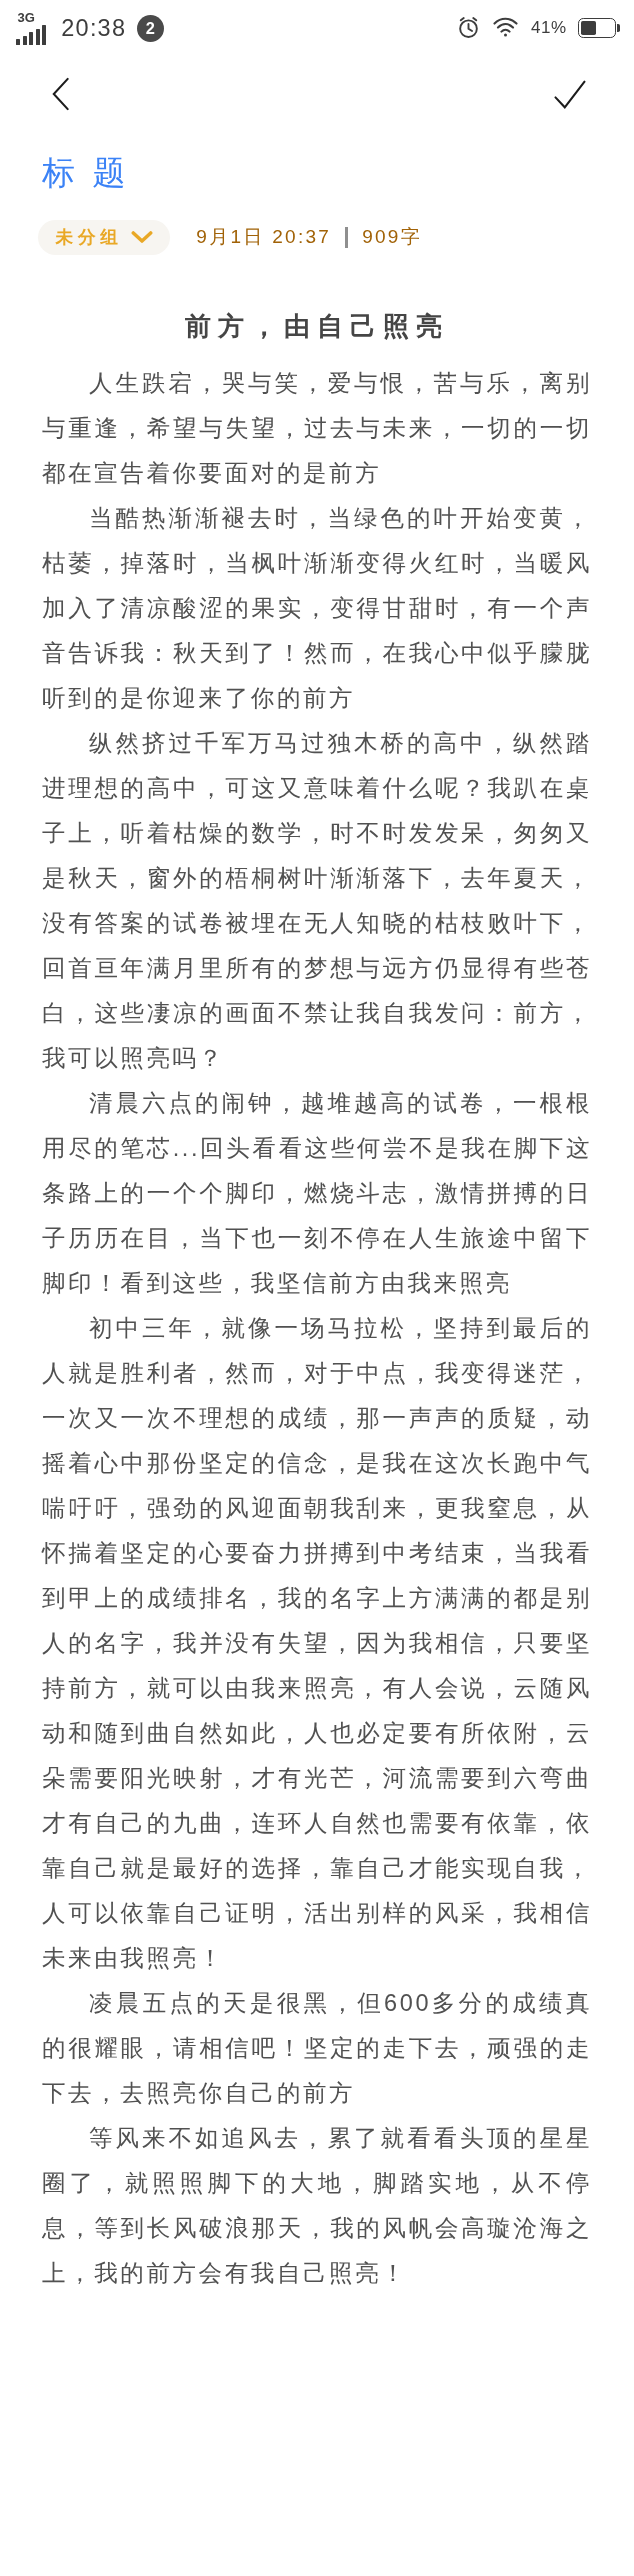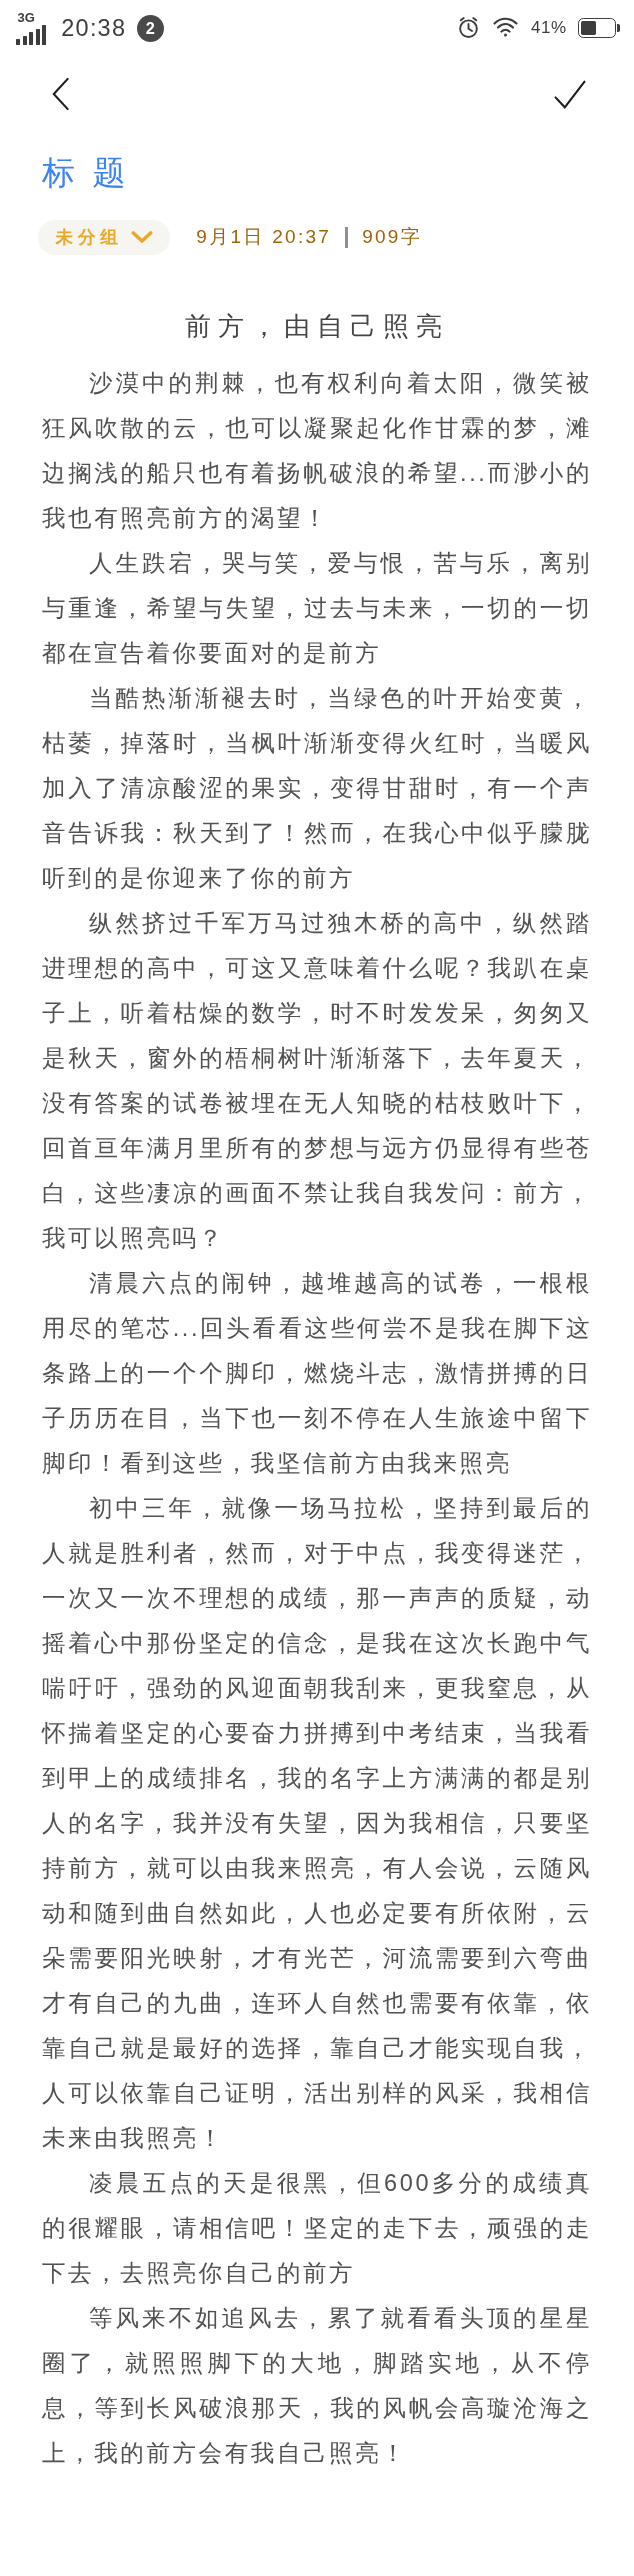--- a/index.html
+++ b/index.html
@@ -58,21 +58,21 @@
   }
   .group-pill .g-label { font-size:17.6px; color:#e9a826; letter-spacing:4.7px; font-weight:bold; }
   .group-pill svg { margin-left:8.2px; display:block; }
   .meta-text { display:flex; align-items:center; margin-left:26px; }
   .meta-date, .meta-count { font-size:19px; color:#a16207; letter-spacing:2.3px; }
   .meta-sep { width:2.9px; height:21px; background:#8f8f8f; margin:0 14px; }
   
   .essay { margin-top:54px; }
   .essay-title {
     text-align:center; font-size:26px; color:#454545;
-    letter-spacing:7px; font-weight:normal;
+    letter-spacing:7px; font-weight:bold;
   }
   .essay-body { margin:17.6px 42px 0 42px; }
   .essay-body p {
     font-size:23.5px; line-height:45px; letter-spacing:2.6px;
     color:#515151; text-align:justify; text-indent:2em;
   }
 </style>
 </head>
 <body>
 
@@ -145,21 +145,20 @@
     <div class="meta-text">
       <span class="meta-date">9月1日 20:37</span>
       <span class="meta-sep"></span>
       <span class="meta-count">909字</span>
     </div>
   </div>
 
   <div class="essay">
     <div class="essay-title">前方，由自己照亮</div>
     <div class="essay-body">
-      <p>沙漠中的荆棘，也有权利向着太阳，微笑被狂风吹散的云，也可以凝聚起化作甘霖的梦，滩边搁浅的船只也有着扬帆破浪的希望...而渺小的我也有照亮前方的渴望！</p>
       <p>人生跌宕，哭与笑，爱与恨，苦与乐，离别与重逢，希望与失望，过去与未来，一切的一切都在宣告着你要面对的是前方</p>
       <p>当酷热渐渐褪去时，当绿色的叶开始变黄，枯萎，掉落时，当枫叶渐渐变得火红时，当暖风加入了清凉酸涩的果实，变得甘甜时，有一个声音告诉我：秋天到了！然而，在我心中似乎朦胧听到的是你迎来了你的前方</p>
       <p>纵然挤过千军万马过独木桥的高中，纵然踏进理想的高中，可这又意味着什么呢？我趴在桌子上，听着枯燥的数学，时不时发发呆，匆匆又是秋天，窗外的梧桐树叶渐渐落下，去年夏天，没有答案的试卷被埋在无人知晓的枯枝败叶下，回首亘年满月里所有的梦想与远方仍显得有些苍白，这些凄凉的画面不禁让我自我发问：前方，我可以照亮吗？</p>
       <p>清晨六点的闹钟，越堆越高的试卷，一根根用尽的笔芯...回头看看这些何尝不是我在脚下这条路上的一个个脚印，燃烧斗志，激情拼搏的日子历历在目，当下也一刻不停在人生旅途中留下脚印！看到这些，我坚信前方由我来照亮</p>
       <p>初中三年，就像一场马拉松，坚持到最后的人就是胜利者，然而，对于中点，我变得迷茫，一次又一次不理想的成绩，那一声声的质疑，动摇着心中那份坚定的信念，是我在这次长跑中气喘吁吁，强劲的风迎面朝我刮来，更我窒息，从怀揣着坚定的心要奋力拼搏到中考结束，当我看到甲上的成绩排名，我的名字上方满满的都是别人的名字，我并没有失望，因为我相信，只要坚持前方，就可以由我来照亮，有人会说，云随风动和随到曲自然如此，人也必定要有所依附，云朵需要阳光映射，才有光芒，河流需要到六弯曲才有自己的九曲，连环人自然也需要有依靠，依靠自己就是最好的选择，靠自己才能实现自我，人可以依靠自己证明，活出别样的风采，我相信未来由我照亮！</p>
       <p>凌晨五点的天是很黑，但600多分的成绩真的很耀眼，请相信吧！坚定的走下去，顽强的走下去，去照亮你自己的前方</p>
       <p>等风来不如追风去，累了就看看头顶的星星圈了，就照照脚下的大地，脚踏实地，从不停息，等到长风破浪那天，我的风帆会高璇沧海之上，我的前方会有我自己照亮！</p>
     </div>
   </div>
 

